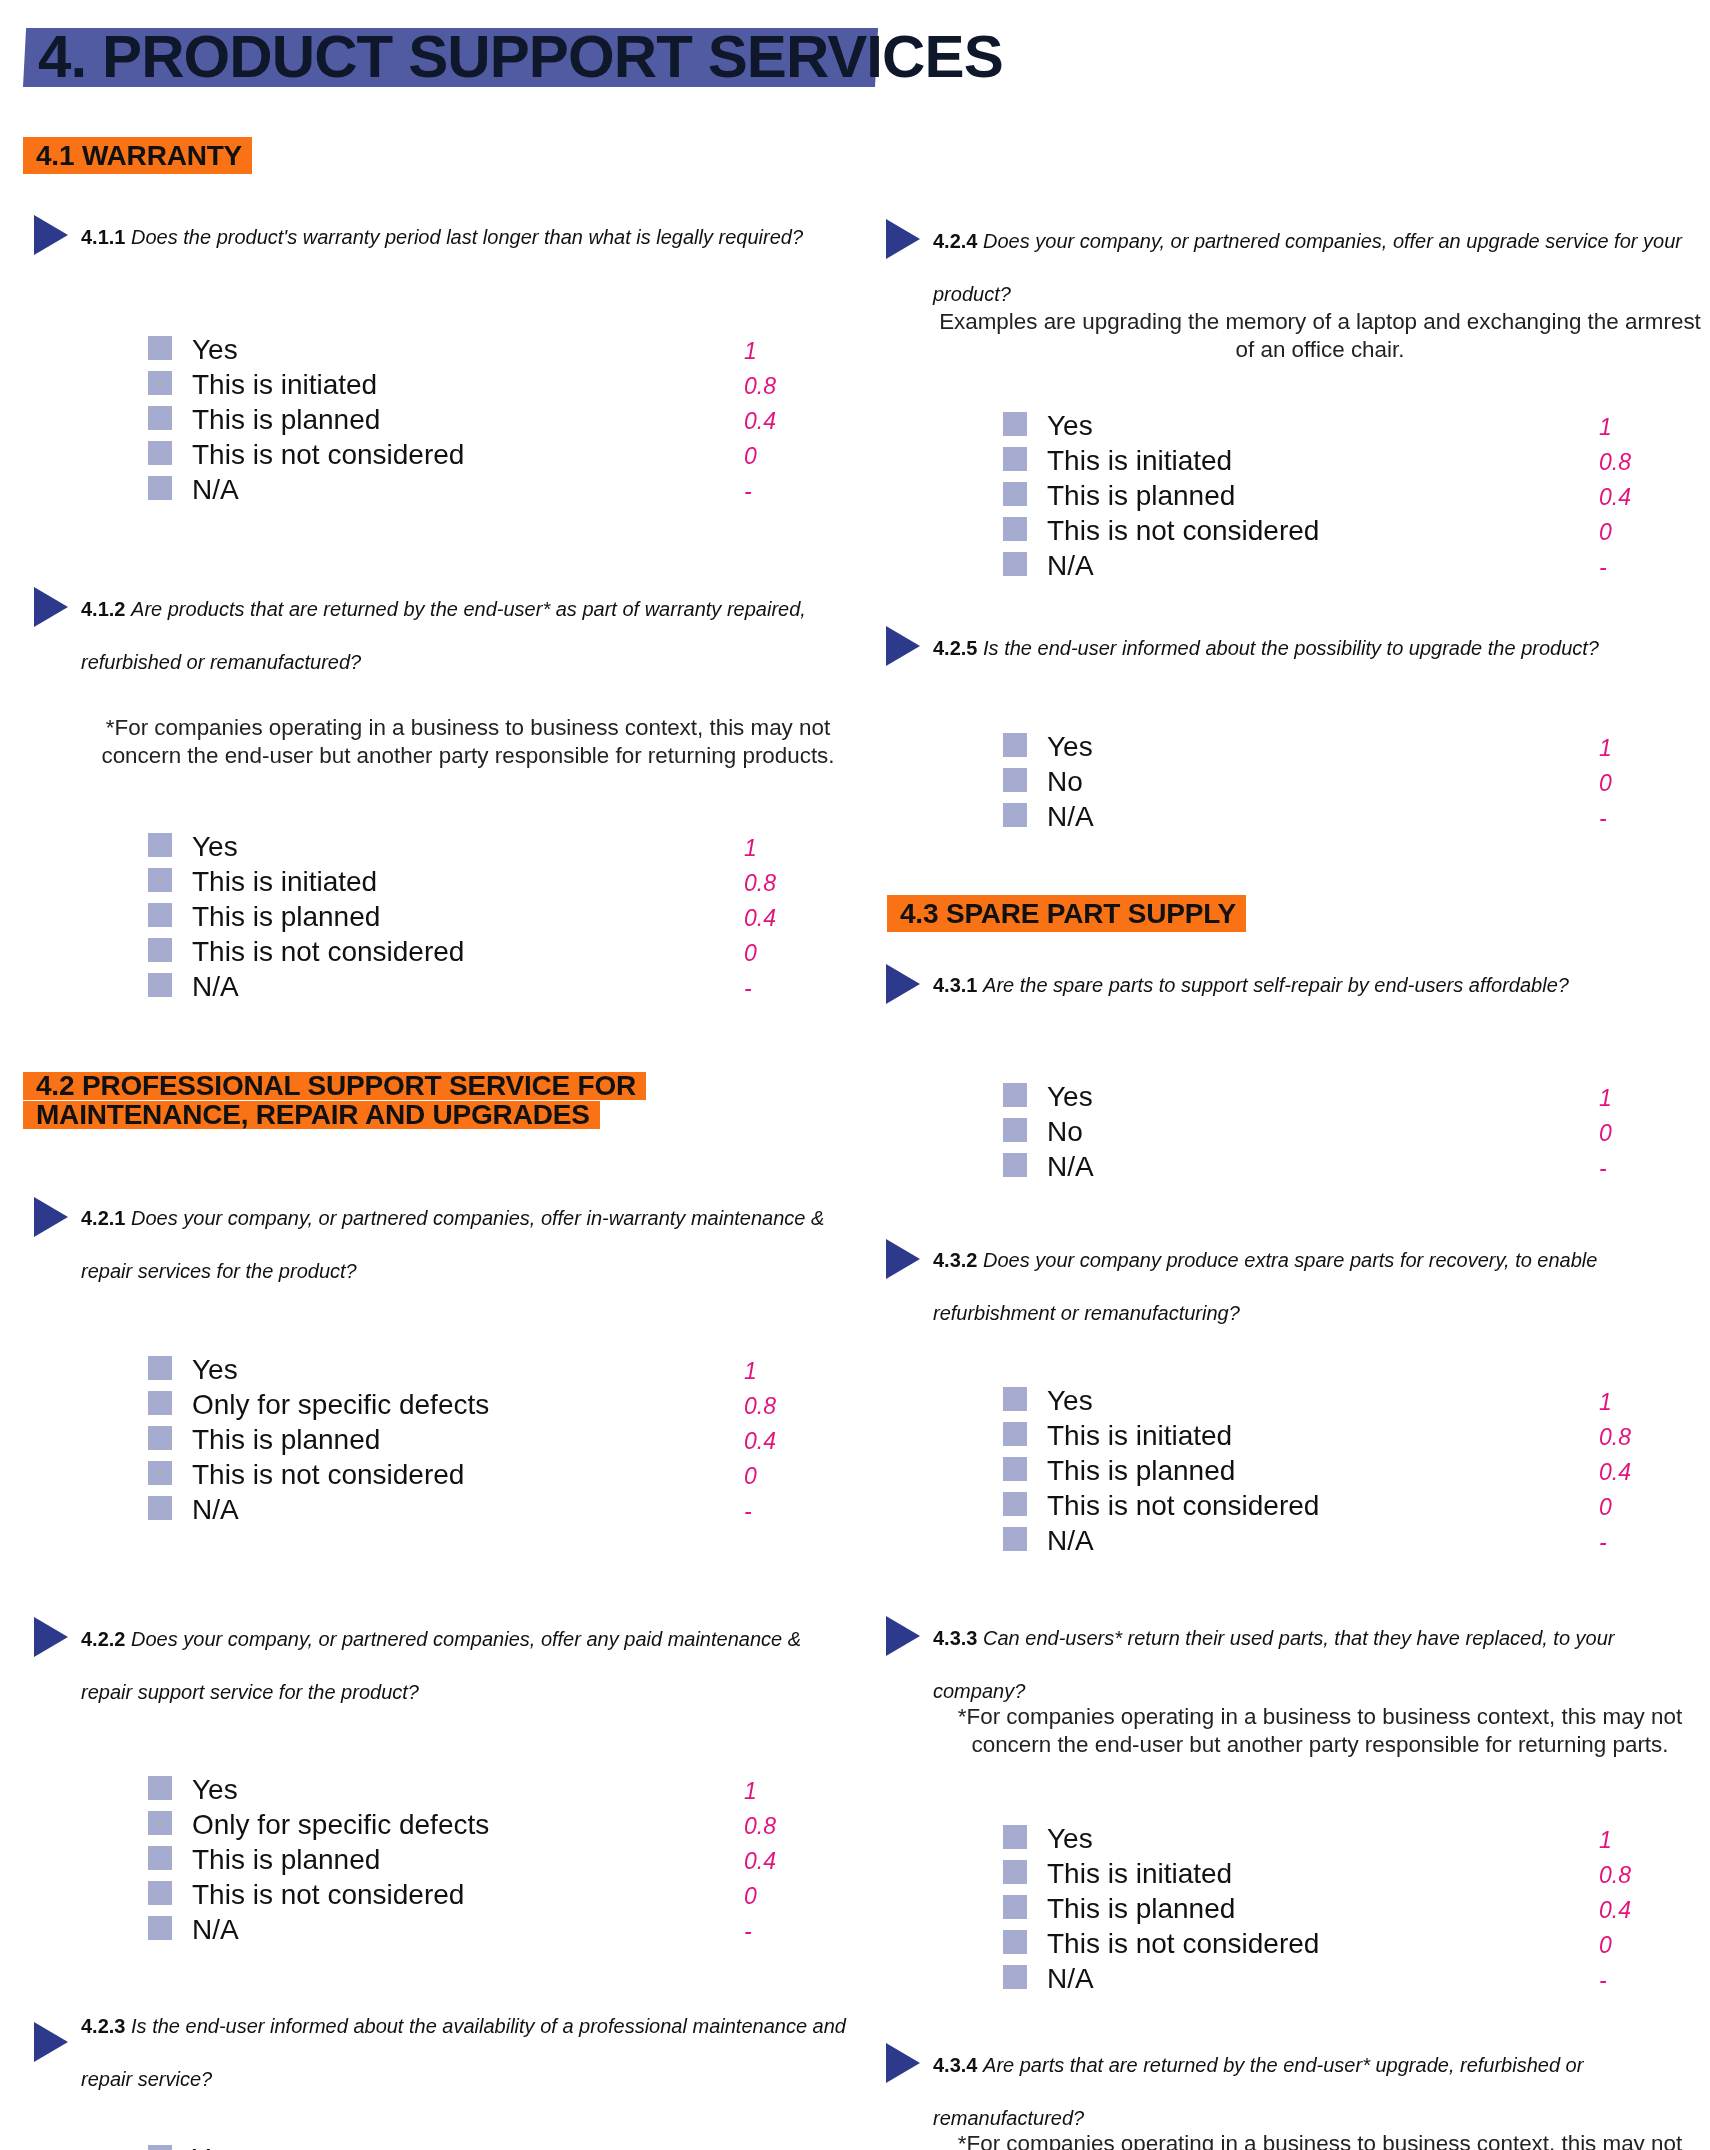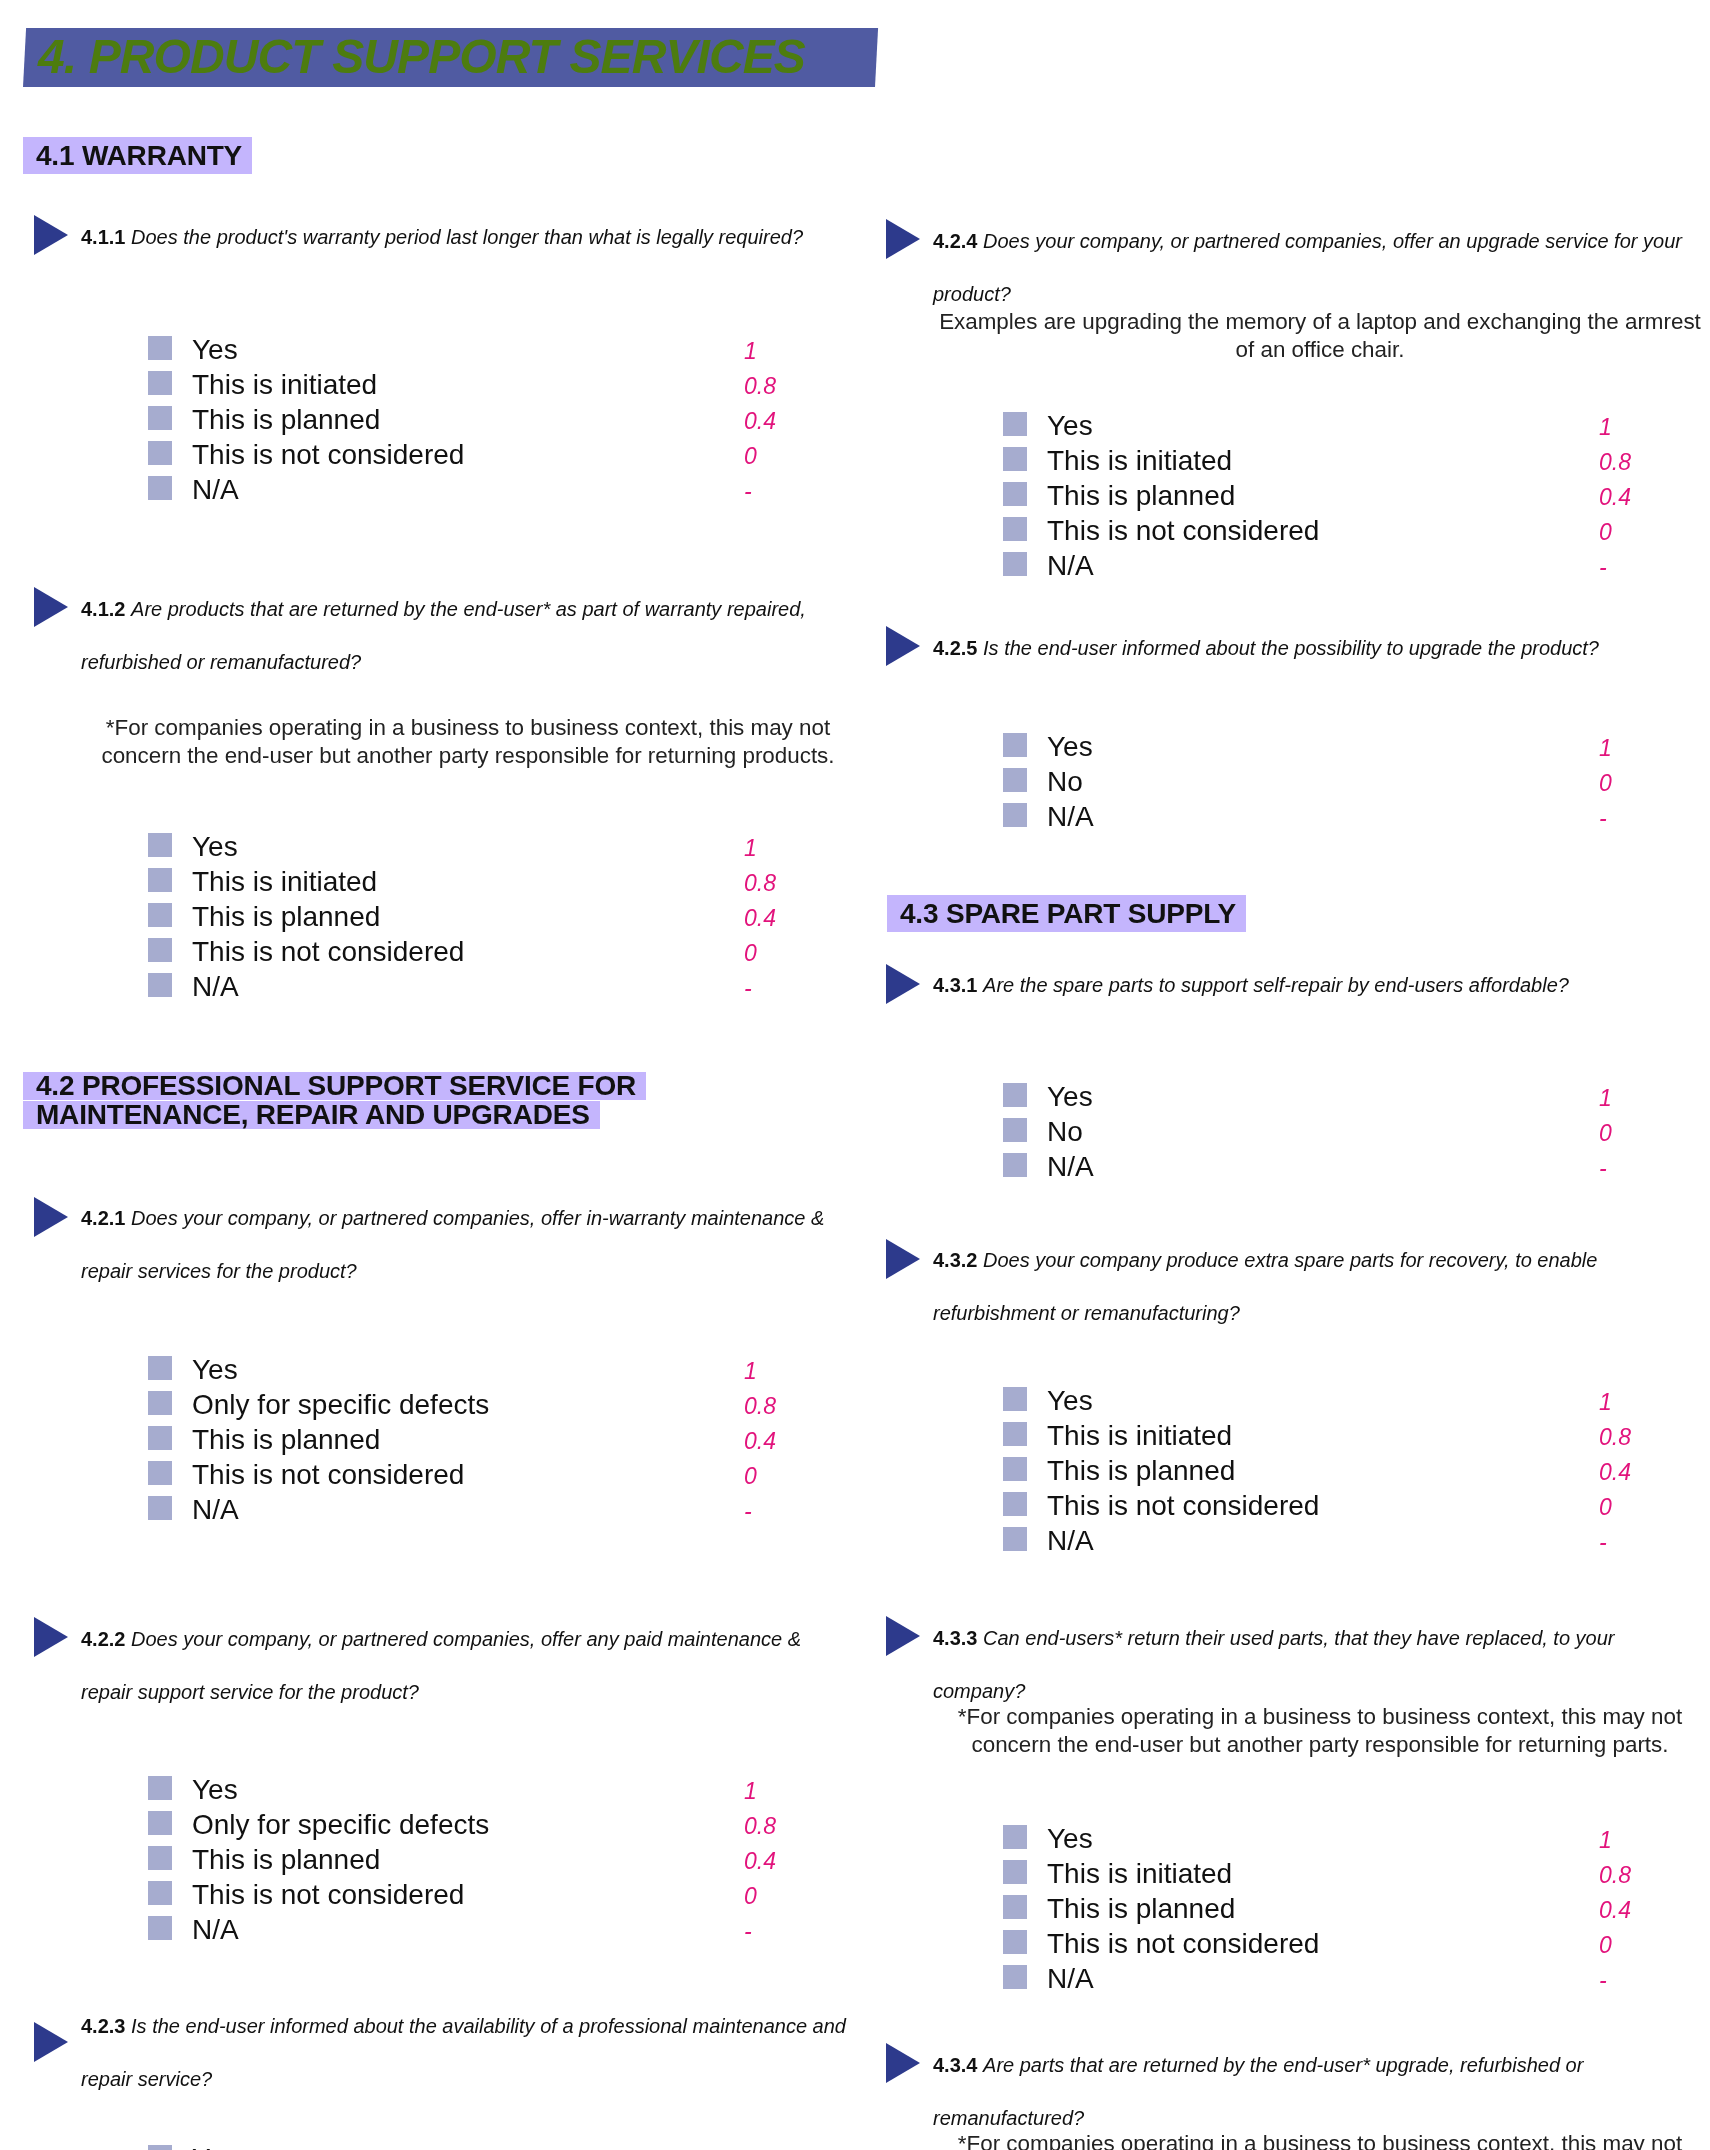--- a/index.html
+++ b/index.html
@@ -1,23 +1,23 @@
 <!DOCTYPE html>
 <html style="font-size:6.9px"><head>
 <meta charset="utf-8">
 <style>
   html, body { margin:0; padding:0; background:#ffffff; }
   body { width:1710px; height:2425px; position:relative; overflow:hidden;
          font-family:"Liberation Sans", sans-serif; color:#111111; }
   .abs { position:absolute; }
   .banner { left:23px; top:27.5px; width:852px; height:59px; background:#505ba2;
             transform:skewX(-3deg); transform-origin:left bottom; }
-  .banner-text { left:38px; top:27px; font-size:48px; font-weight:bold; font-style:italic;
-                 color:#4d7c0f; letter-spacing:-0.9px; line-height:60px; white-space:nowrap; }
-  .sect { background:#c4b5fd; font-weight:bold; font-size:28px; line-height:37px;
+  .banner-text { left:38px; top:27px; font-size:60px; font-weight:bold; 
+                 color:#0f172a; letter-spacing:-0.9px; line-height:60px; white-space:nowrap; }
+  .sect { background:#f97316; font-weight:bold; font-size:28px; line-height:37px;
           padding:0 10.3px 0 13px; white-space:nowrap; color:#111; letter-spacing:-0.2px; }
   .q { width:766px; font-size:20px; line-height:53px; }
   .q .num { font-weight:bold; font-style:normal; }
   .q .txt { font-style:italic; }
   .arrow { width:0; height:0; border-top:20.6px solid transparent; border-bottom:20.6px solid transparent;
            border-left:34px solid #2d3a8c; }
   .note { width:774px; font-size:22.4px; line-height:28px; color:#222;text-align:center; }
   .opts { width:645px; }
   .opt { position:relative; height:35px; }
   .box { position:absolute; left:0; top:3.4px; width:24px; height:24px; background:#a6accf; }

